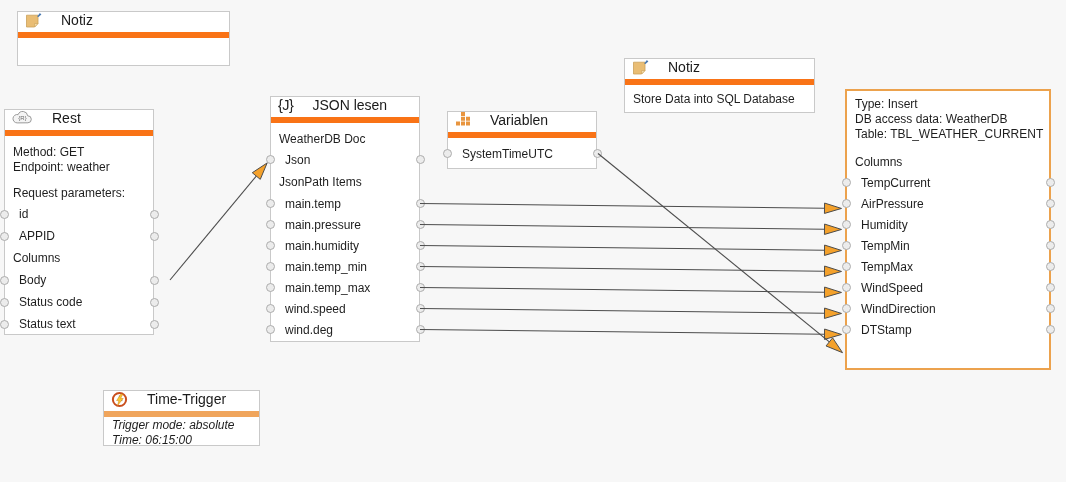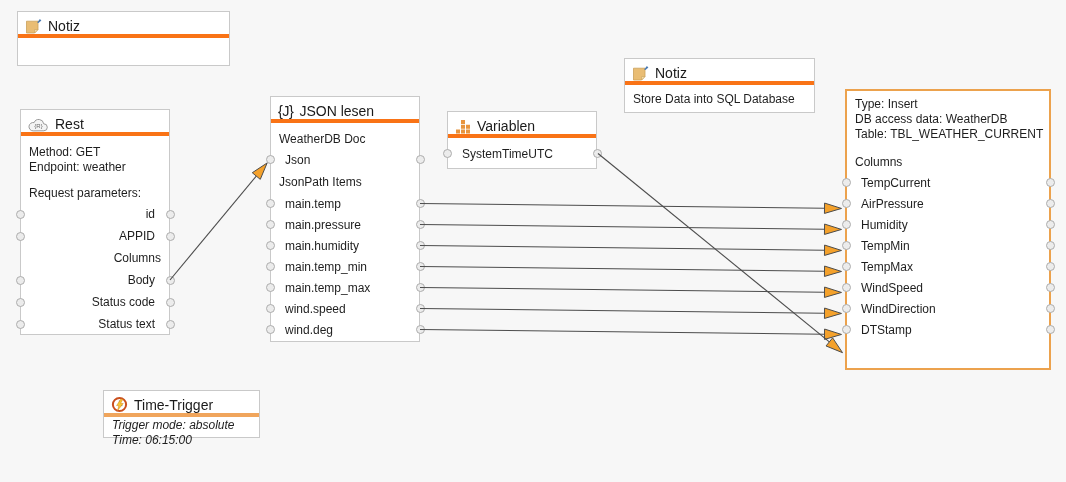--- a/index.html
+++ b/index.html
@@ -10,56 +10,56 @@
     -webkit-font-smoothing:antialiased;
   }
   #canvas{position:relative;width:1066px;height:482px;background:#f7f7f7;}
   #edges{position:absolute;left:0;top:0;pointer-events:none;z-index:5;}
 
   .node{
     position:absolute;box-sizing:border-box;background:#ffffff;
     border:1px solid #c9c9c9;color:#1e1e1e;z-index:2;
   }
   .hdr{
-    box-sizing:border-box;height:26px;display:flex;align-items:flex-end;gap:6px;
-    padding:0 7px;border-bottom:4px solid #f97316;white-space:nowrap;
+    box-sizing:border-box;height:26px;display:flex;align-items:flex-start;gap:19px;
+    padding:0 7px;border-bottom:6px solid #f97316;white-space:nowrap;
   }
   .hdr .title{font-size:14px;color:#1a1a1a;}
   .icn{display:inline-flex;align-items:center;justify-content:center;flex:0 0 auto;}
   .json-glyph{font-size:14.5px;color:#222;letter-spacing:-0.5px;}
 
   .nbody{position:relative;}
   .row{position:relative;display:flex;align-items:center;font-size:12px;color:#1e1e1e;white-space:nowrap;}
   .lbl{padding:0 8px;}
   .ind{padding:0 14px;}
   .r15{height:15px;}
   .r21{height:21px;}
-  .r22{height:22px;justify-content:flex-end;}
+  .r22{height:22px;}
   .r23{height:23px;}
   .sp8{height:8px;}
   .sp10{height:10px;}
   .pt8{padding-top:8px;}
   .pt5{padding-top:5px;}
   .pt6{font-style:italic;}
 
   .port{
     position:absolute;top:50%;margin-top:-4.5px;width:7px;height:7px;border-radius:50%;
     background:#ececec;border:1px solid #adadad;z-index:6;
   }
   .port.left{left:-5.5px;}
   .port.right{right:-5.5px;}
 
   
   #node-note1{left:17px;top:11px;width:213px;height:55px;}
-  #node-rest{left:20px;top:109px;width:150px;height:226px;}
+  #node-rest{left:4px;top:109px;width:150px;height:226px;}
   #node-json{left:270px;top:96px;width:150px;height:246px;}
   #node-var{left:447px;top:111px;width:150px;height:58px;}
   #node-note2{left:624px;top:58px;width:191px;height:55px;}
   #node-db{left:845px;top:89px;width:206px;height:281px;border:2px solid #eca24d;}
-  #node-trigger{left:103px;top:390px;width:157px;height:48px;}
+  #node-trigger{left:103px;top:390px;width:157px;height:56px;}
   #node-trigger .hdr{border-bottom-color:#f0a55c;}
 
   .note-body{height:27px;display:flex;align-items:center;padding:0 8px;font-size:12px;color:#1e1e1e;white-space:nowrap;}
 </style>
 </head>
 <body>
 
 <div id="canvas">
 
   <div class="node" id="node-note1">

